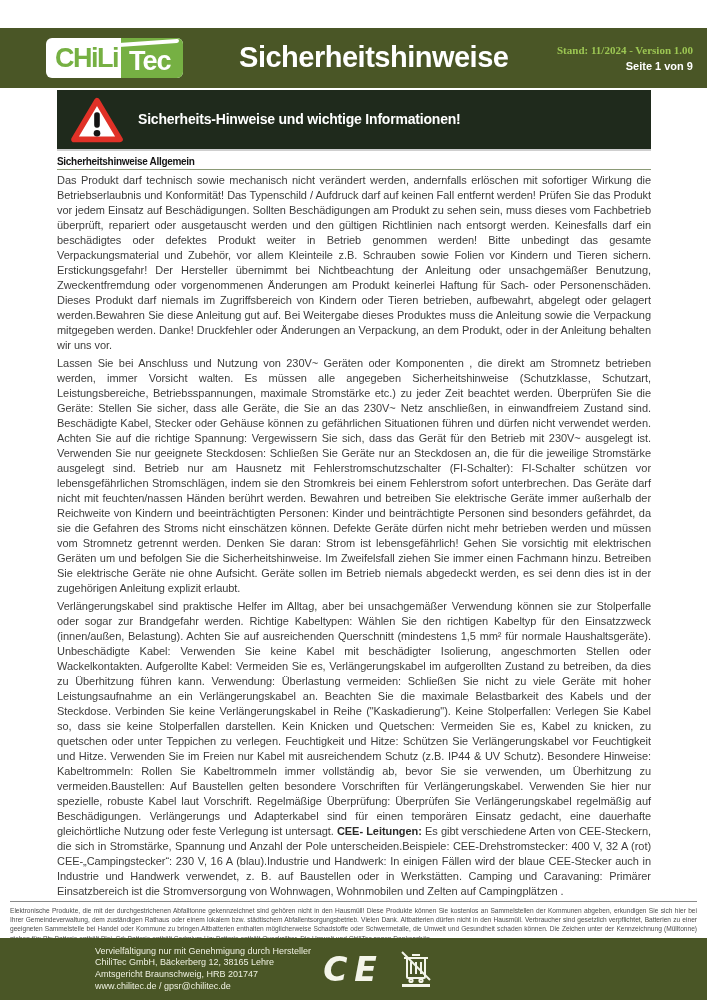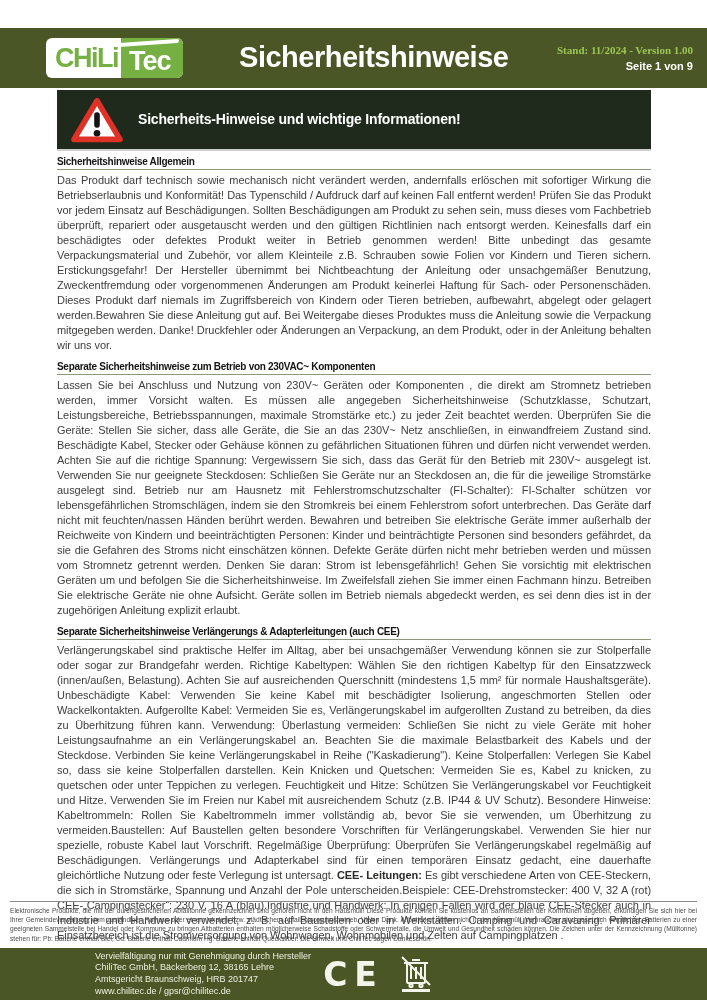--- a/index.html
+++ b/index.html
@@ -57,29 +57,29 @@
     letter-spacing:-0.05px;margin:3px 0 3px;hyphens:none;
   }
   .body-text b{color:#2b2b2a;}
   
   .smallprint{
     position:absolute;left:10px;right:10px;top:901px;border-top:1px solid #8a8a8a;
     padding-top:4px;font-size:6.6px;line-height:1.4;color:#4a4a4a;text-align:justify;
   }
   
   .footer{
-    position:absolute;left:0;right:0;bottom:0;height:52px;background:var(--band);
+    position:absolute;left:0;right:0;bottom:0;height:62px;background:var(--band);
     display:flex;align-items:center;color:#eef0e0;
   }
   .f-left{margin-left:95px;font-size:9px;line-height:1.3;}
   .f-left div{white-space:nowrap;}
   .f-right{margin-left:auto;text-align:right;font-size:9px;line-height:1.35;}
   .ce-mark{
     font-family:"DejaVu Sans",sans-serif;font-weight:bold;font-size:33px;color:#f4f5ea;
-    letter-spacing:7px;margin:0 15px 0 12px;line-height:1;
+    letter-spacing:7px;margin:0 15px 0 12px;line-height:1;font-style:italic;
   }
   .weee{margin-right:16px;flex:0 0 auto;}
 </style>
 </head>
 <body>
 
 <div class="page">
 
   <div class="header">
     <div class="logo">
@@ -107,26 +107,24 @@
         <div class="w-title">Sicherheits-Hinweise und wichtige Informationen!</div>
       </div>
     </div>
 
     <div>
       <div class="section-heading">Sicherheitshinweise Allgemein</div>
       <p class="body-text">Das Produkt darf technisch sowie mechanisch nicht verändert werden, andernfalls erlöschen mit sofortiger Wirkung die Betriebserlaubnis und Konformität! Das Typenschild / Aufdruck darf auf keinen Fall entfernt werden! Prüfen Sie das Produkt vor jedem Einsatz auf Beschädigungen. Sollten Beschädigungen am Produkt zu sehen sein, muss dieses vom Fachbetrieb überprüft, repariert oder ausgetauscht werden und den gültigen Richtlinien nach entsorgt werden. Keinesfalls darf ein beschädigtes oder defektes Produkt weiter in Betrieb genommen werden! Bitte unbedingt das gesamte Verpackungsmaterial und Zubehör, vor allem Kleinteile z.B. Schrauben sowie Folien vor Kindern und Tieren sichern. Erstickungsgefahr! Der Hersteller übernimmt bei Nichtbeachtung der Anleitung oder unsachgemäßer Benutzung, Zweckentfremdung oder vorgenommenen Änderungen am Produkt keinerlei Haftung für Sach- oder Personenschäden. Dieses Produkt darf niemals im Zugriffsbereich von Kindern oder Tieren betrieben, aufbewahrt, abgelegt oder gelagert werden.Bewahren Sie diese Anleitung gut auf. Bei Weitergabe dieses Produktes muss die Anleitung sowie die Verpackung mitgegeben werden. Danke! Druckfehler oder Änderungen an Verpackung, an dem Produkt, oder in der Anleitung behalten wir uns vor.</p>
     </div>
 
     <div>
-      <div class="section-heading">Separate Sicherheitshinweise zum Betrieb von 230VAC~ Komponenten</div>
       <p class="body-text">Lassen Sie bei Anschluss und Nutzung von 230V~ Geräten oder Komponenten , die direkt am Stromnetz betrieben werden, immer Vorsicht walten. Es müssen alle angegeben Sicherheitshinweise (Schutzklasse, Schutzart, Leistungsbereiche, Betriebsspannungen, maximale Stromstärke etc.) zu jeder Zeit beachtet werden. Überprüfen Sie die Geräte: Stellen Sie sicher, dass alle Geräte, die Sie an das 230V~ Netz anschließen, in einwandfreiem Zustand sind. Beschädigte Kabel, Stecker oder Gehäuse können zu gefährlichen Situationen führen und dürfen nicht verwendet werden. Achten Sie auf die richtige Spannung: Vergewissern Sie sich, dass das Gerät für den Betrieb mit 230V~ ausgelegt ist. Verwenden Sie nur geeignete Steckdosen: Schließen Sie Geräte nur an Steckdosen an, die für die jeweilige Stromstärke ausgelegt sind. Betrieb nur am Hausnetz mit Fehlerstromschutzschalter (FI-Schalter): FI-Schalter schützen vor lebensgefährlichen Stromschlägen, indem sie den Stromkreis bei einem Fehlerstrom sofort unterbrechen. Das Geräte darf nicht mit feuchten/nassen Händen berührt werden. Bewahren und betreiben Sie elektrische Geräte immer außerhalb der Reichweite von Kindern und beeinträchtigten Personen:  Kinder und beinträchtigte Personen sind besonders gefährdet, da sie die Gefahren des Stroms nicht einschätzen können. Defekte Geräte dürfen nicht mehr betrieben werden und müssen vom Stromnetz getrennt werden. Denken Sie daran: Strom ist lebensgefährlich! Gehen Sie vorsichtig mit elektrischen Geräten um und befolgen Sie die Sicherheitshinweise. Im Zweifelsfall ziehen Sie immer einen Fachmann hinzu. Betreiben Sie elektrische Geräte nie ohne Aufsicht. Geräte sollen im Betrieb niemals abgedeckt werden, es sei denn dies ist in der zugehörigen Anleitung explizit erlaubt.</p>
     </div>
 
     <div>
-      <div class="section-heading">Separate Sicherheitshinweise Verlängerungs &amp; Adapterleitungen (auch CEE)</div>
       <p class="body-text"><span>Verlängerungskabel sind praktische Helfer im Alltag, aber bei unsachgemäßer Verwendung können sie zur Stolperfalle oder sogar zur Brandgefahr werden. Richtige Kabeltypen: Wählen Sie den richtigen Kabeltyp für den Einsatzzweck (innen/außen, Belastung). Achten Sie auf ausreichenden Querschnitt (mindestens 1,5 mm² für normale Haushaltsgeräte). Unbeschädigte Kabel: Verwenden Sie keine Kabel mit beschädigter Isolierung, angeschmorten Stellen oder Wackelkontakten. Aufgerollte Kabel: Vermeiden Sie es, Verlängerungskabel im aufgerollten Zustand zu betreiben, da dies zu Überhitzung führen kann. Verwendung: Überlastung vermeiden: Schließen Sie nicht zu viele Geräte mit hoher Leistungsaufnahme an ein Verlängerungskabel an. Beachten Sie die maximale Belastbarkeit des Kabels und der Steckdose. Verbinden Sie keine Verlängerungskabel in Reihe ("Kaskadierung"). Keine Stolperfallen: Verlegen Sie Kabel so, dass sie keine Stolperfallen darstellen. Kein Knicken und Quetschen: Vermeiden Sie es, Kabel zu knicken, zu quetschen oder unter Teppichen zu verlegen. Feuchtigkeit und Hitze: Schützen Sie Verlängerungskabel vor Feuchtigkeit und Hitze. Verwenden Sie im Freien nur Kabel mit ausreichendem Schutz (z.B. IP44 &amp; UV Schutz). Besondere Hinweise: Kabeltrommeln: Rollen Sie Kabeltrommeln immer vollständig ab, bevor Sie sie verwenden, um Überhitzung zu vermeiden.Baustellen: Auf Baustellen gelten besondere Vorschriften für Verlängerungskabel. Verwenden Sie hier nur spezielle, robuste Kabel laut Vorschrift. Regelmäßige Überprüfung: Überprüfen Sie Verlängerungskabel regelmäßig auf Beschädigungen. Verlängerungs und Adapterkabel sind für einen temporären Einsatz gedacht, eine dauerhafte gleichörtliche Nutzung oder feste Verlegung ist untersagt. </span><b>CEE- Leitungen:</b><span> Es gibt verschiedene Arten von CEE-Steckern, die sich in Stromstärke, Spannung und Anzahl der Pole unterscheiden.Beispiele: CEE-Drehstromstecker: 400 V, 32 A (rot) CEE-„Campingstecker“: 230 V, 16 A (blau).Industrie und Handwerk: In einigen Fällen wird der blaue CEE-Stecker auch in Industrie und Handwerk verwendet, z. B. auf Baustellen oder in Werkstätten. Camping und Caravaning: Primärer Einsatzbereich ist die Stromversorgung von Wohnwagen, Wohnmobilen und Zelten auf Campingplätzen .</span></p>
     </div>
 
   </div>
 
   <div class="smallprint">Elektronische Produkte, die mit der durchgestrichenen Abfalltonne gekennzeichnet sind gehören nicht in den Hausmüll! Diese Produkte können Sie kostenlos an Sammelstellen der Kommunen abgeben, erkundigen Sie sich hier bei Ihrer Gemeindeverwaltung, dem zuständigen Rathaus oder einem lokalem bzw. städtischem Abfallentsorgungsbetrieb. Vielen Dank. Altbatterien dürfen nicht in den Hausmüll. Verbraucher sind gesetzlich verpflichtet, Batterien zu einer geeigneten Sammelstelle bei Handel oder Kommune zu bringen.Altbatterien enthalten möglicherweise Schadstoffe oder Schwermetalle, die Umwelt und Gesundheit schaden können. Die Zeichen unter der Kennzeichnung (Mülltonne) stehen für: Pb: Batterie enthält Blei, Cd: Batterie enthält Cadmium Hg: Batterie enthält Quecksilber. Die Umwelt und ChiliTec sagen Dankeschön.</div>
 
   <div class="footer">
     <div class="f-left">
       <div>Vervielfältigung nur mit Genehmigung durch Hersteller</div>

